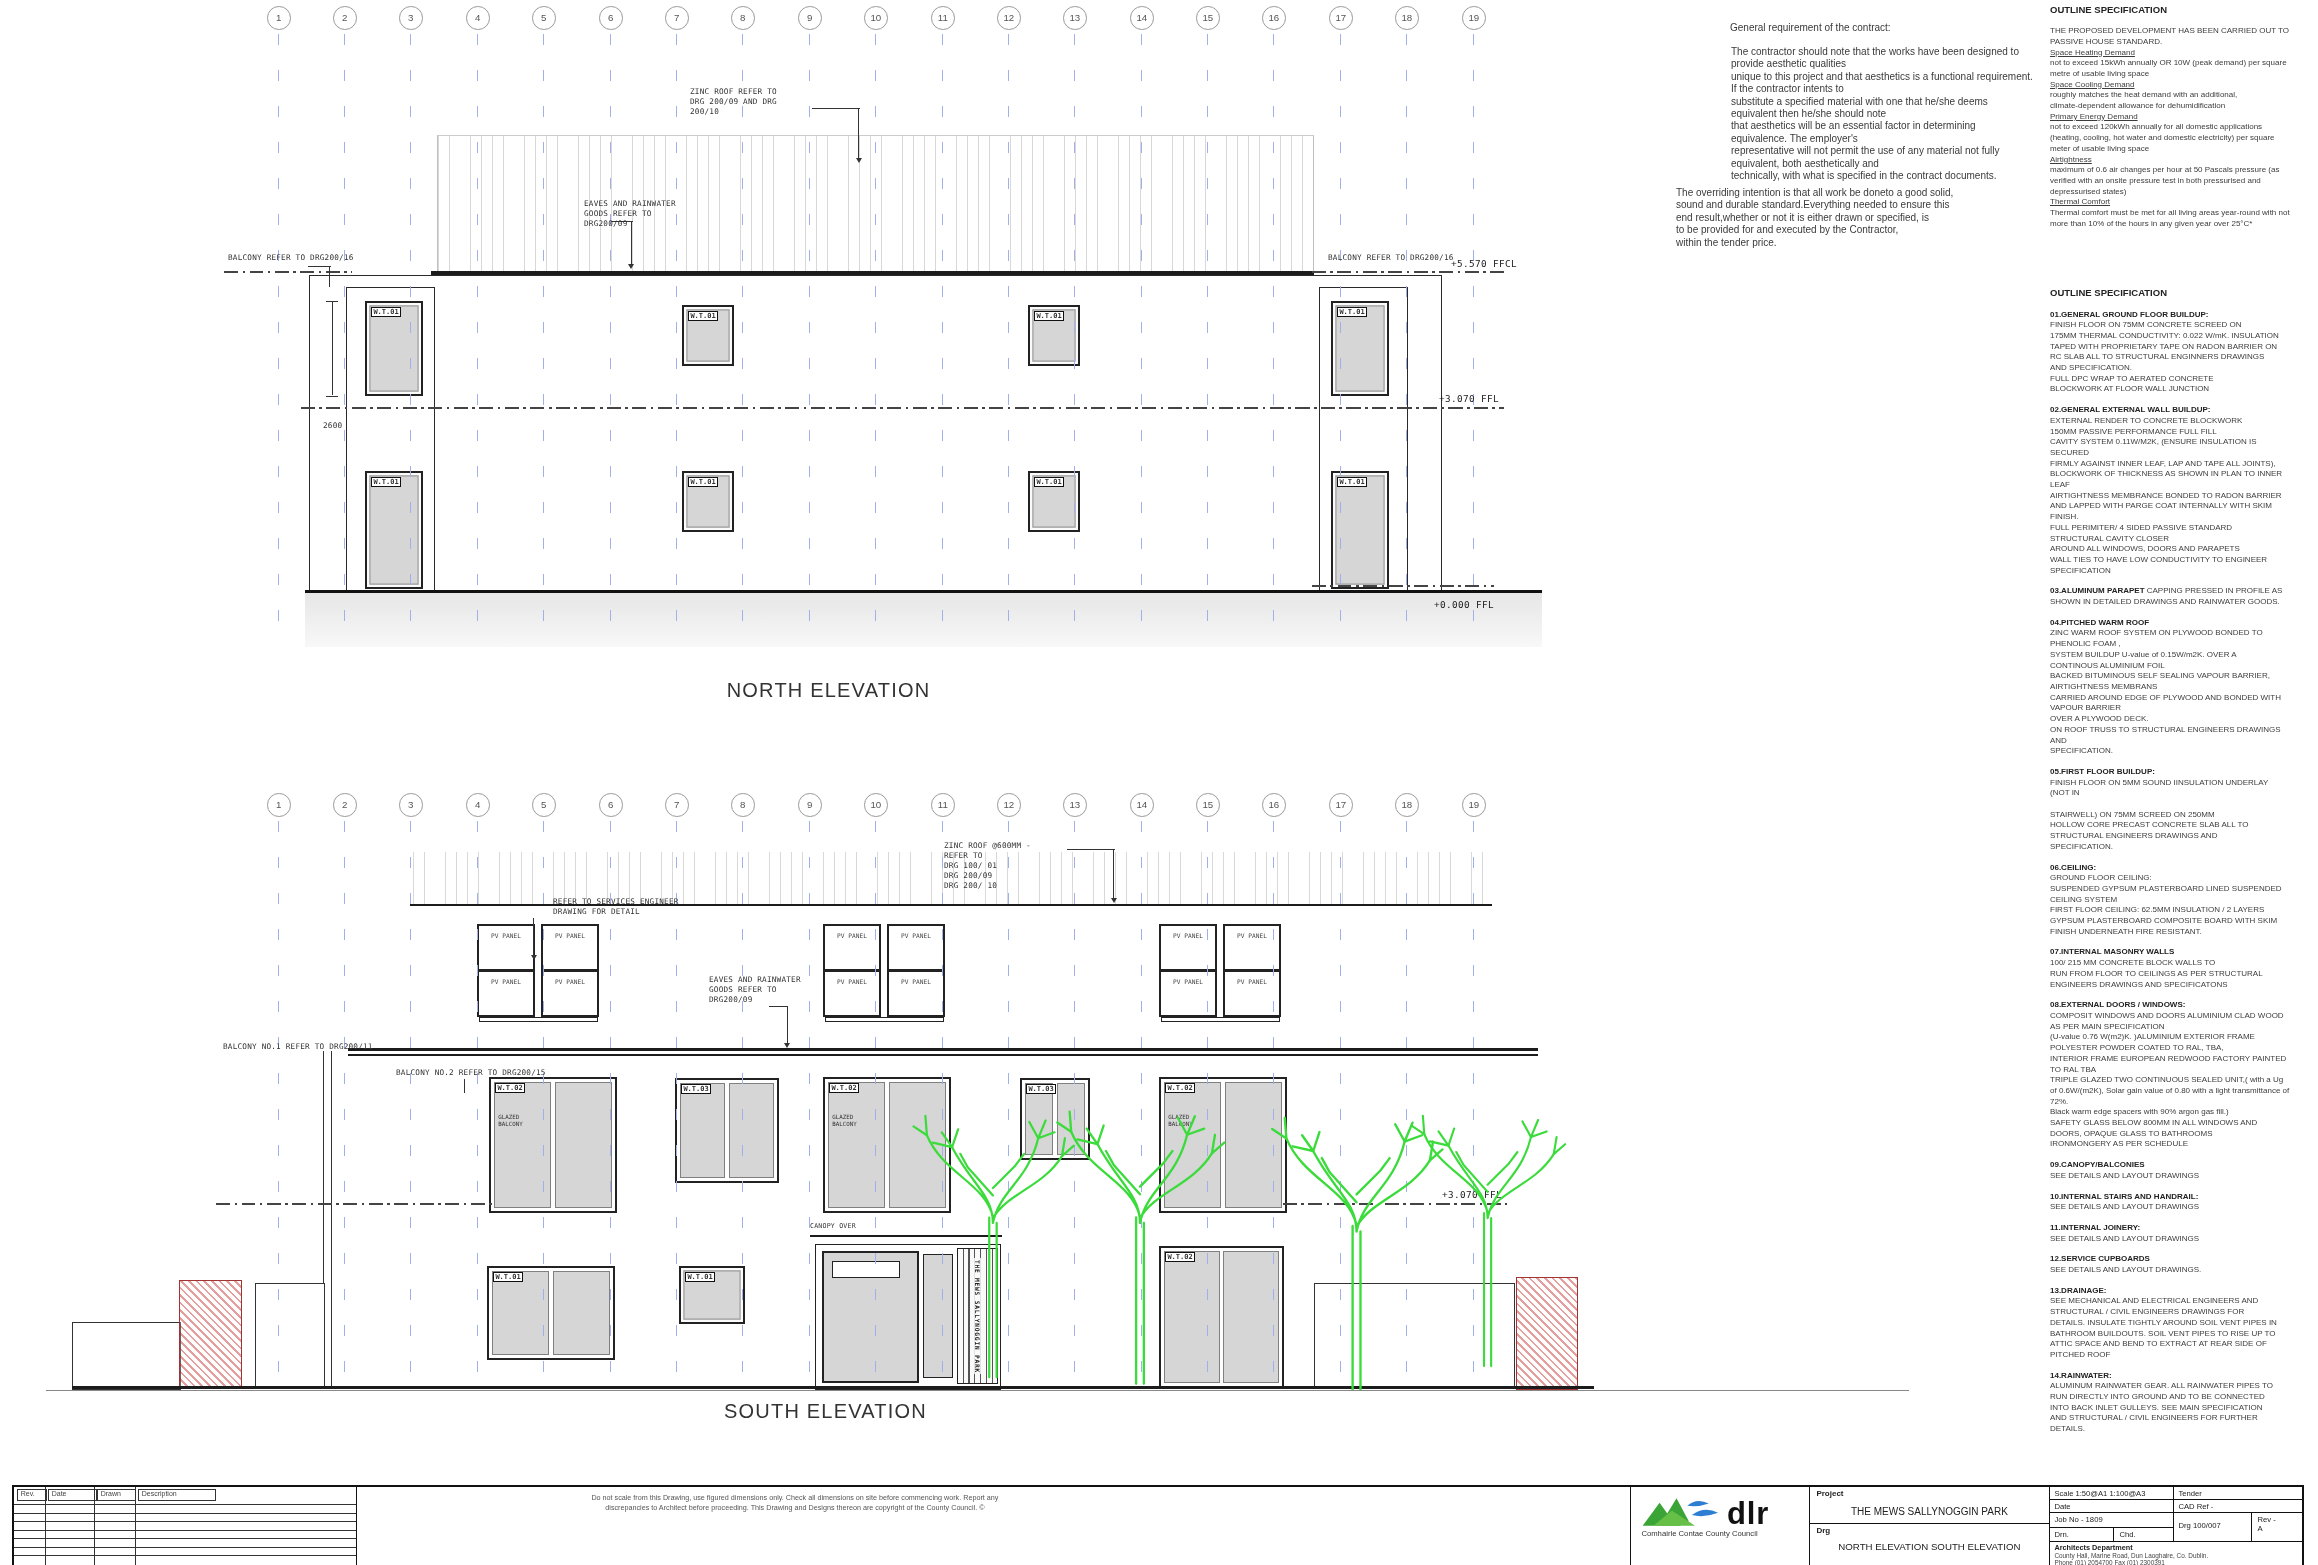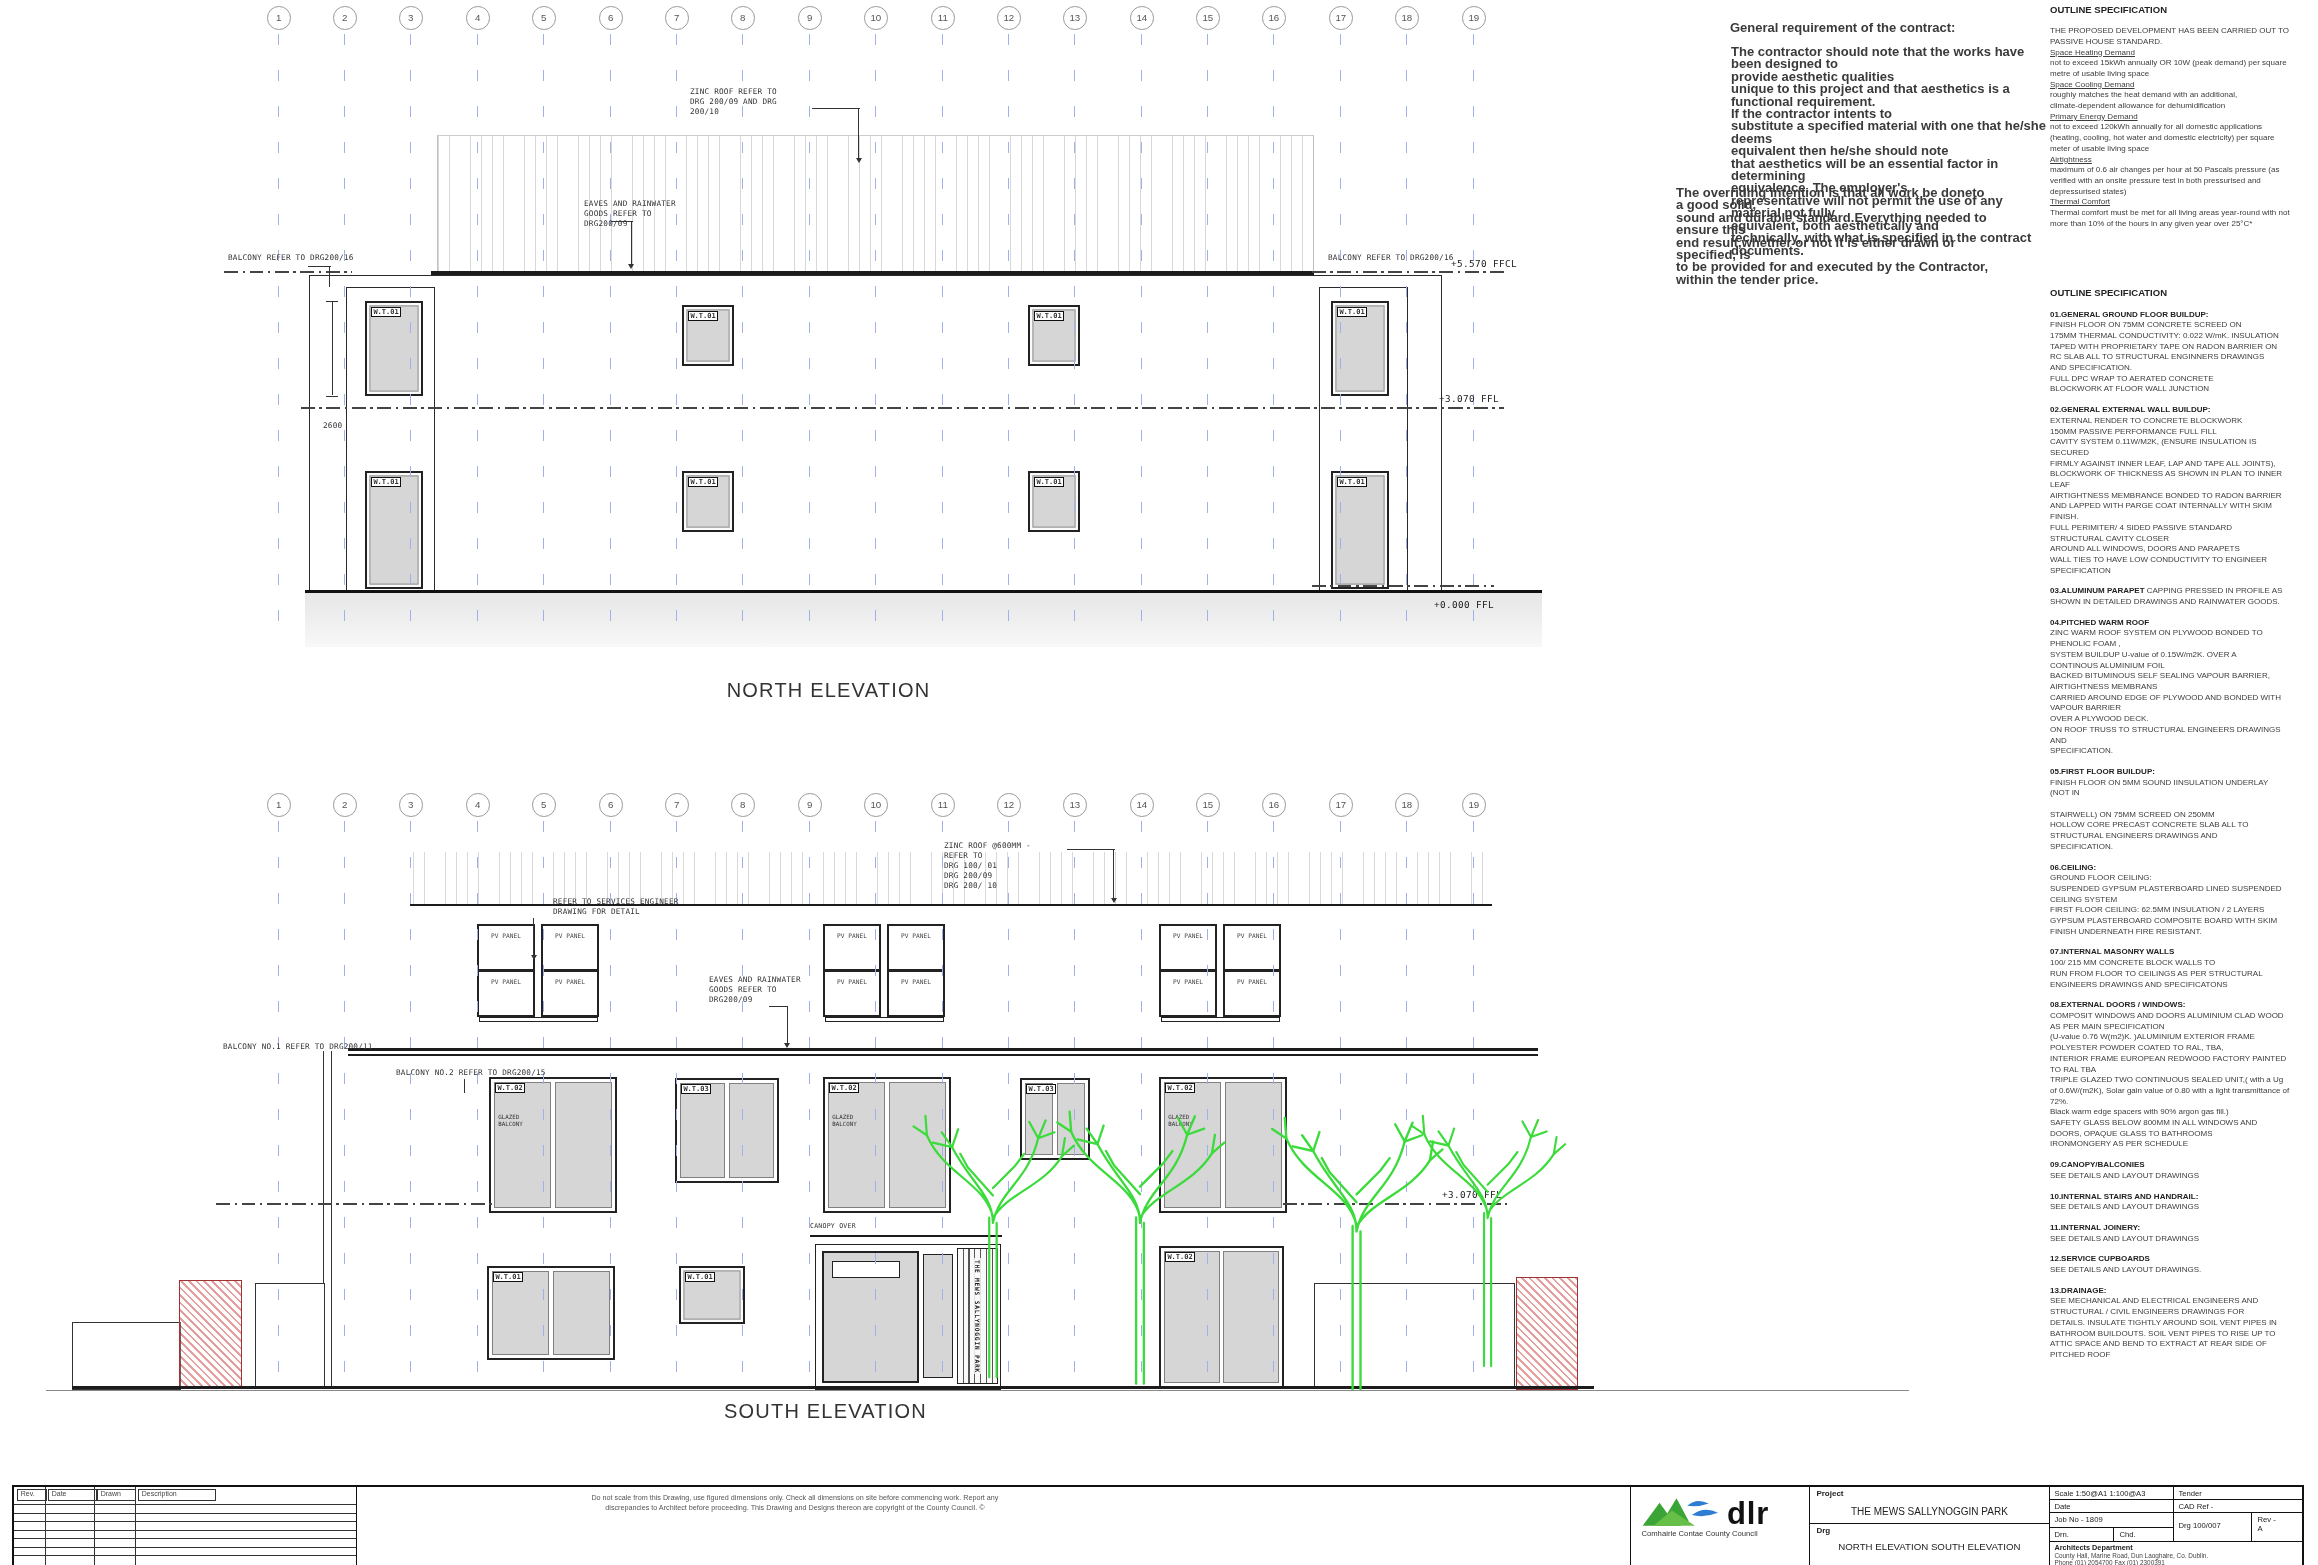--- a/index.html
+++ b/index.html
@@ -45,21 +45,21 @@
   .pv:nth-child(3){left:0;top:46px}.pv:nth-child(4){left:64px;top:46px}
   .pvbase{position:absolute;left:1.5px;top:93px;width:117px;height:3.1px;border:1.5px solid #222;background:#fff;}
   .gate{position:absolute;border:1.9px solid #a23333;
         background:repeating-linear-gradient(45deg,rgba(205,80,80,.55) 0 1.9px,rgba(255,245,245,.25) 1.9px 5.4px);}
   .lowwall{position:absolute;border:1.5px solid #333;background:#fff;}
   .slats{position:absolute;border:1.5px solid #222;background:repeating-linear-gradient(90deg,#fafafa 0 4.6px,#555 4.6px 5.8px);}
   .vsign{position:absolute;left:50%;top:50%;transform:translate(-50%,-50%) ;writing-mode:vertical-rl;
          font-family:"DejaVu Sans Mono",monospace;font-weight:bold;font-size:6.2px;letter-spacing:0.8px;color:#222;
          background:rgba(250,250,250,.85);padding:1.5px 0.8px;white-space:nowrap;z-index:7;}
   
-  .contract{position:absolute;font-size:13px;line-height:12.4px;color:#3a3a3a;white-space:pre-line;font-weight:bold;}
+  .contract{position:absolute;font-size:10px;line-height:12.4px;color:#3a3a3a;white-space:pre-line;}
   .speccol{position:absolute;width:264px;font-size:8px;line-height:10.7px;color:#3c3c3c;}
   .spectitle{font-weight:bold;font-size:9.5px;color:#222;margin:0 0 10.8px 0;}
   .sp1item{}
   .sp1h{text-decoration:underline;}
   .sp1b{white-space:pre-line;}
   .sp2sec{margin-top:10px;}
   .sp2h{font-weight:bold;color:#222;}
   .sp2b{white-space:pre-line;display:inline;}
   
   .tb{position:absolute;left:12.4px;top:1485px;width:2292px;height:92px;border:2.3px solid #111;background:#fff;box-sizing:border-box;z-index:8;}
@@ -628,20 +628,28 @@
         </div>
         <div class="sp2sec">
           <span class="sp2h">13.DRAINAGE:</span><span class="sp2b">
 SEE MECHANICAL AND ELECTRICAL ENGINEERS AND
 STRUCTURAL / CIVIL ENGINEERS DRAWINGS FOR
 DETAILS. INSULATE TIGHTLY AROUND SOIL VENT PIPES IN
 BATHROOM BUILDOUTS. SOIL VENT PIPES TO RISE UP TO
 ATTIC SPACE AND BEND TO EXTRACT AT REAR SIDE OF
 PITCHED ROOF</span>
         </div>
+        <div class="sp2sec">
+          <span class="sp2h">14.RAINWATER:</span><span class="sp2b">
+ALUMINUM RAINWATER GEAR. ALL RAINWATER PIPES TO
+RUN DIRECTLY INTO GROUND AND TO BE CONNECTED
+INTO BACK INLET GULLEYS. SEE MAIN SPECIFICATION
+AND STRUCTURAL / CIVIL ENGINEERS FOR FURTHER
+DETAILS.</span>
+        </div>
       </div>
   </div>
 
   <div class="tb">
 
     <div style="position:absolute;left:0;top:0;width:342px;height:100%;border-right:1.5px solid #111;">
       <div class="revhdr" style="left:3.1px;top:1.5px;width:23px;">Rev.</div>
       <div class="revhdr" style="left:34px;top:1.5px;width:42px;">Date</div>
       <div class="revhdr" style="left:83px;top:1.5px;width:32px;">Drawn</div>
       <div class="revhdr" style="left:124px;top:1.5px;width:71px;">Description</div>

